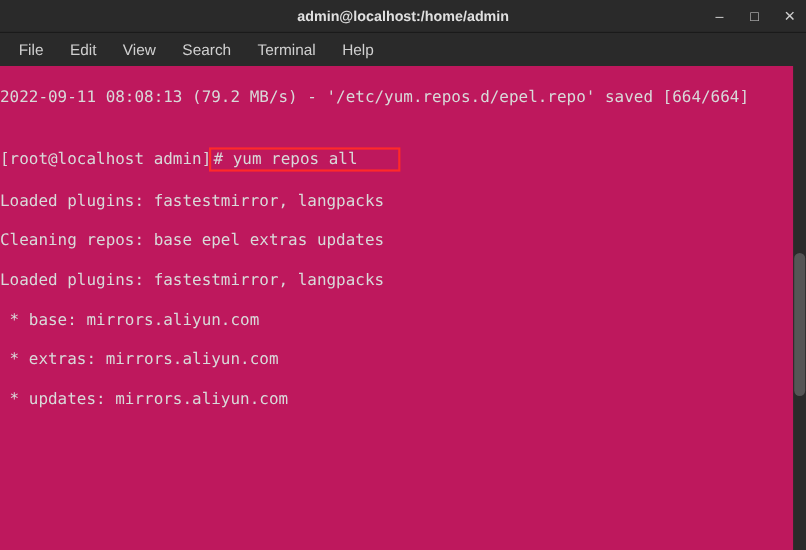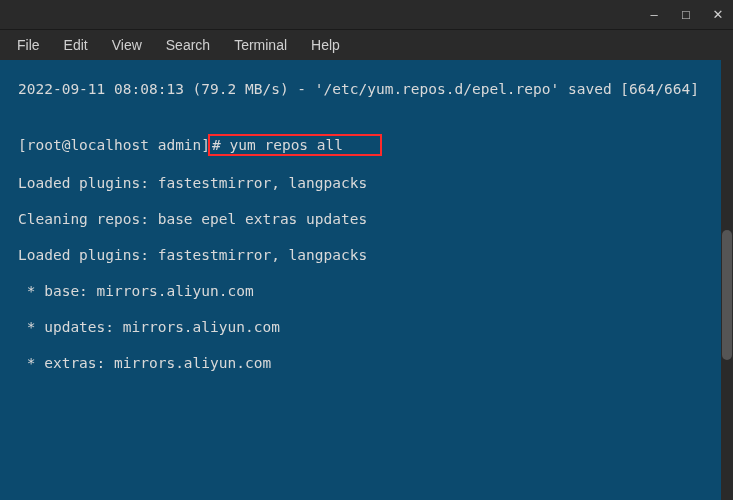--- a/index.html
+++ b/index.html
@@ -55,23 +55,23 @@
       gap: 4px;
       font-family: sans-serif;
       font-size: 14px;
     }
     .menu-item {
       padding: 3px 10px;
       color: #d0d0d0;
       cursor: pointer;
     }
     .terminal {
-      background: #0c4a6e;
+      background: #be185d;
       height: 440px;
-      padding: 2px 18px;
+      padding: 2px 0;
       font-family: "DejaVu Sans Mono", "Consolas", monospace;
       font-size: 14.5px;
       line-height: 18px;
       white-space: pre;
       color: #d9d9d9;
       overflow: hidden;
       position: relative;
     }
     .term-line { white-space: pre; }
     .highlight {
@@ -95,20 +95,21 @@
       width: 10px;
       height: 130px;
       background: #555;
       border-radius: 5px;
     }
   </style>
 </head>
 <body>
 
 <div class="titlebar">
+  <span class="titlebar-title">admin@localhost:/home/admin</span>
   <div class="window-controls">
     <span class="win-btn">–</span>
     <span class="win-btn">□</span>
     <span class="win-btn">✕</span>
   </div>
 </div>
 
 <div class="menubar">
   <span class="menu-item">File</span>
   <span class="menu-item">Edit</span>
@@ -119,22 +120,22 @@
 </div>
 
 <div class="terminal">
 <div class="term-line">2022-09-11 08:08:13 (79.2 MB/s) - '/etc/yum.repos.d/epel.repo' saved [664/664]</div>
 <div class="term-line"></div>
 <div class="term-line"><span>[root@localhost admin]</span><span class="highlight"># yum repos all    </span></div>
 <div class="term-line">Loaded plugins: fastestmirror, langpacks</div>
 <div class="term-line">Cleaning repos: base epel extras updates</div>
 <div class="term-line">Loaded plugins: fastestmirror, langpacks</div>
 <div class="term-line"> * base: mirrors.aliyun.com</div>
+<div class="term-line"> * extras: mirrors.aliyun.com</div>
 <div class="term-line"> * updates: mirrors.aliyun.com</div>
-<div class="term-line"> * extras: mirrors.aliyun.com</div>
 
 
 
 
 
 
 
 
 
 

